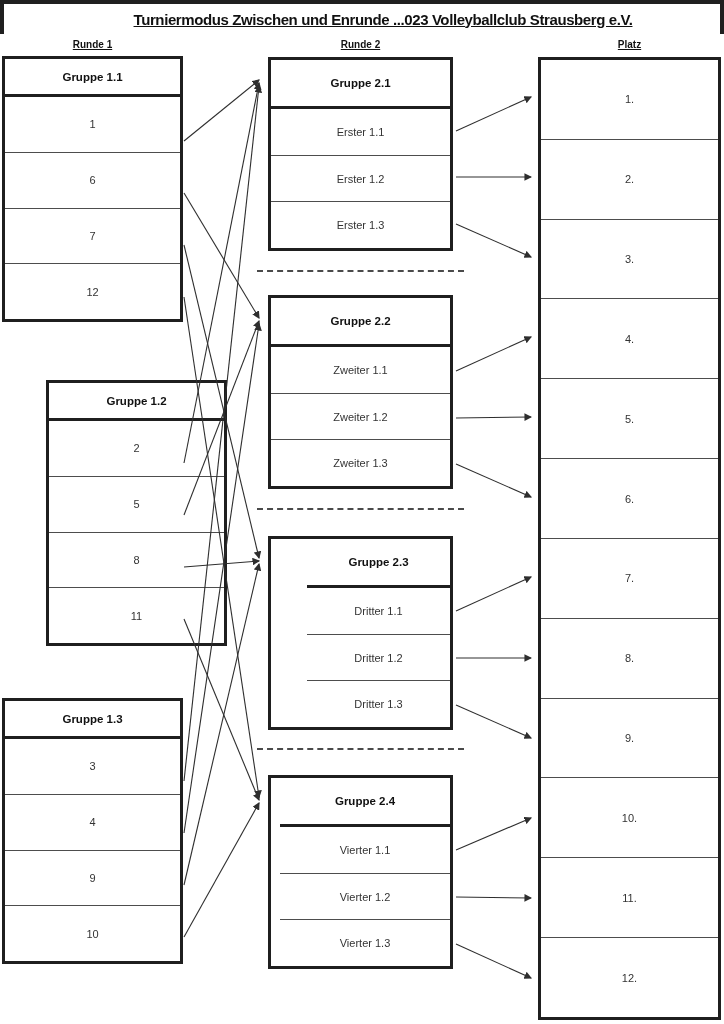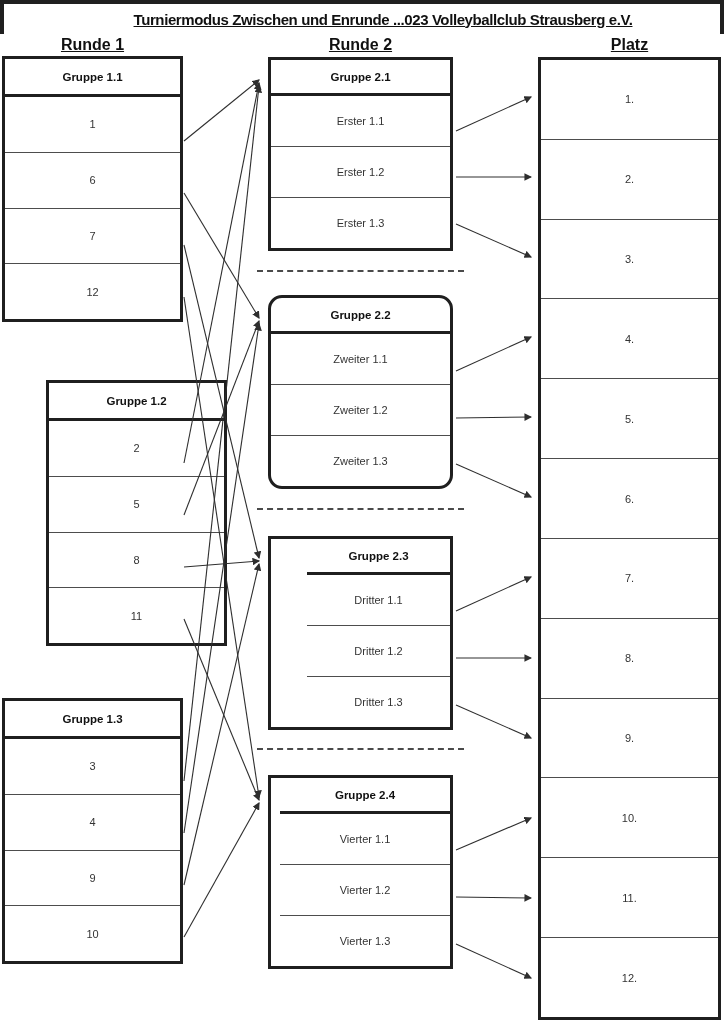--- a/index.html
+++ b/index.html
@@ -22,21 +22,21 @@
     border-right:4px solid var(--border);
     display:flex;align-items:center;justify-content:center;
     font-size:15px;font-weight:bold;letter-spacing:-0.4px;
     color:var(--head);text-decoration:underline;white-space:nowrap;padding-left:42px;
   }
 
   
   .col-header{
     position:absolute;top:37px;height:15px;
     display:flex;align-items:center;justify-content:center;
-    font-size:16px;font-weight:bold;color:var(--head);
+    font-size:10px;font-weight:bold;color:var(--head);
     text-decoration:underline;
   }
   .ch-r1{left:2px;width:181px;}
   .ch-r2{left:268px;width:185px;}
   .ch-pl{left:538px;width:183px;}
 
   
   .gbox{
     position:absolute;background:#ffffff;
     border:3px solid var(--border);
@@ -51,22 +51,22 @@
     flex:1 1 0;display:flex;align-items:center;justify-content:center;
     font-size:11px;color:var(--text);border-top:1px solid var(--thin);
   }
   .gcell.first{border-top:none;}
 
   .r1{left:2px;width:181px;height:266px;}
   .r1 .ghead{height:38px;}
   .g11{top:56px;} .g12{top:380px;margin-left:44px;} .g13{top:698px;}
 
   .r2{left:268px;width:185px;height:194px;}
-  .r2 .ghead{height:36px;}
-  .g21{top:57px;} .g22{top:295px;border-radius:14px;} .g23{top:536px;padding-left:36px;} .g24{top:775px;padding-left:9px;}
+  .r2 .ghead{height:49px;}
+  .g21{top:57px;} .g22{top:295px;} .g23{top:536px;padding-left:36px;} .g24{top:775px;padding-left:9px;}
 
   
   .places{
     position:absolute;left:538px;top:57px;width:183px;height:963px;
     border:3px solid var(--border);background:#ffffff;
     display:flex;flex-direction:column;
   }
   .pcell{
     flex:1 1 0;display:flex;align-items:center;justify-content:center;
     font-size:11px;color:var(--text);border-top:1px solid var(--thin);

